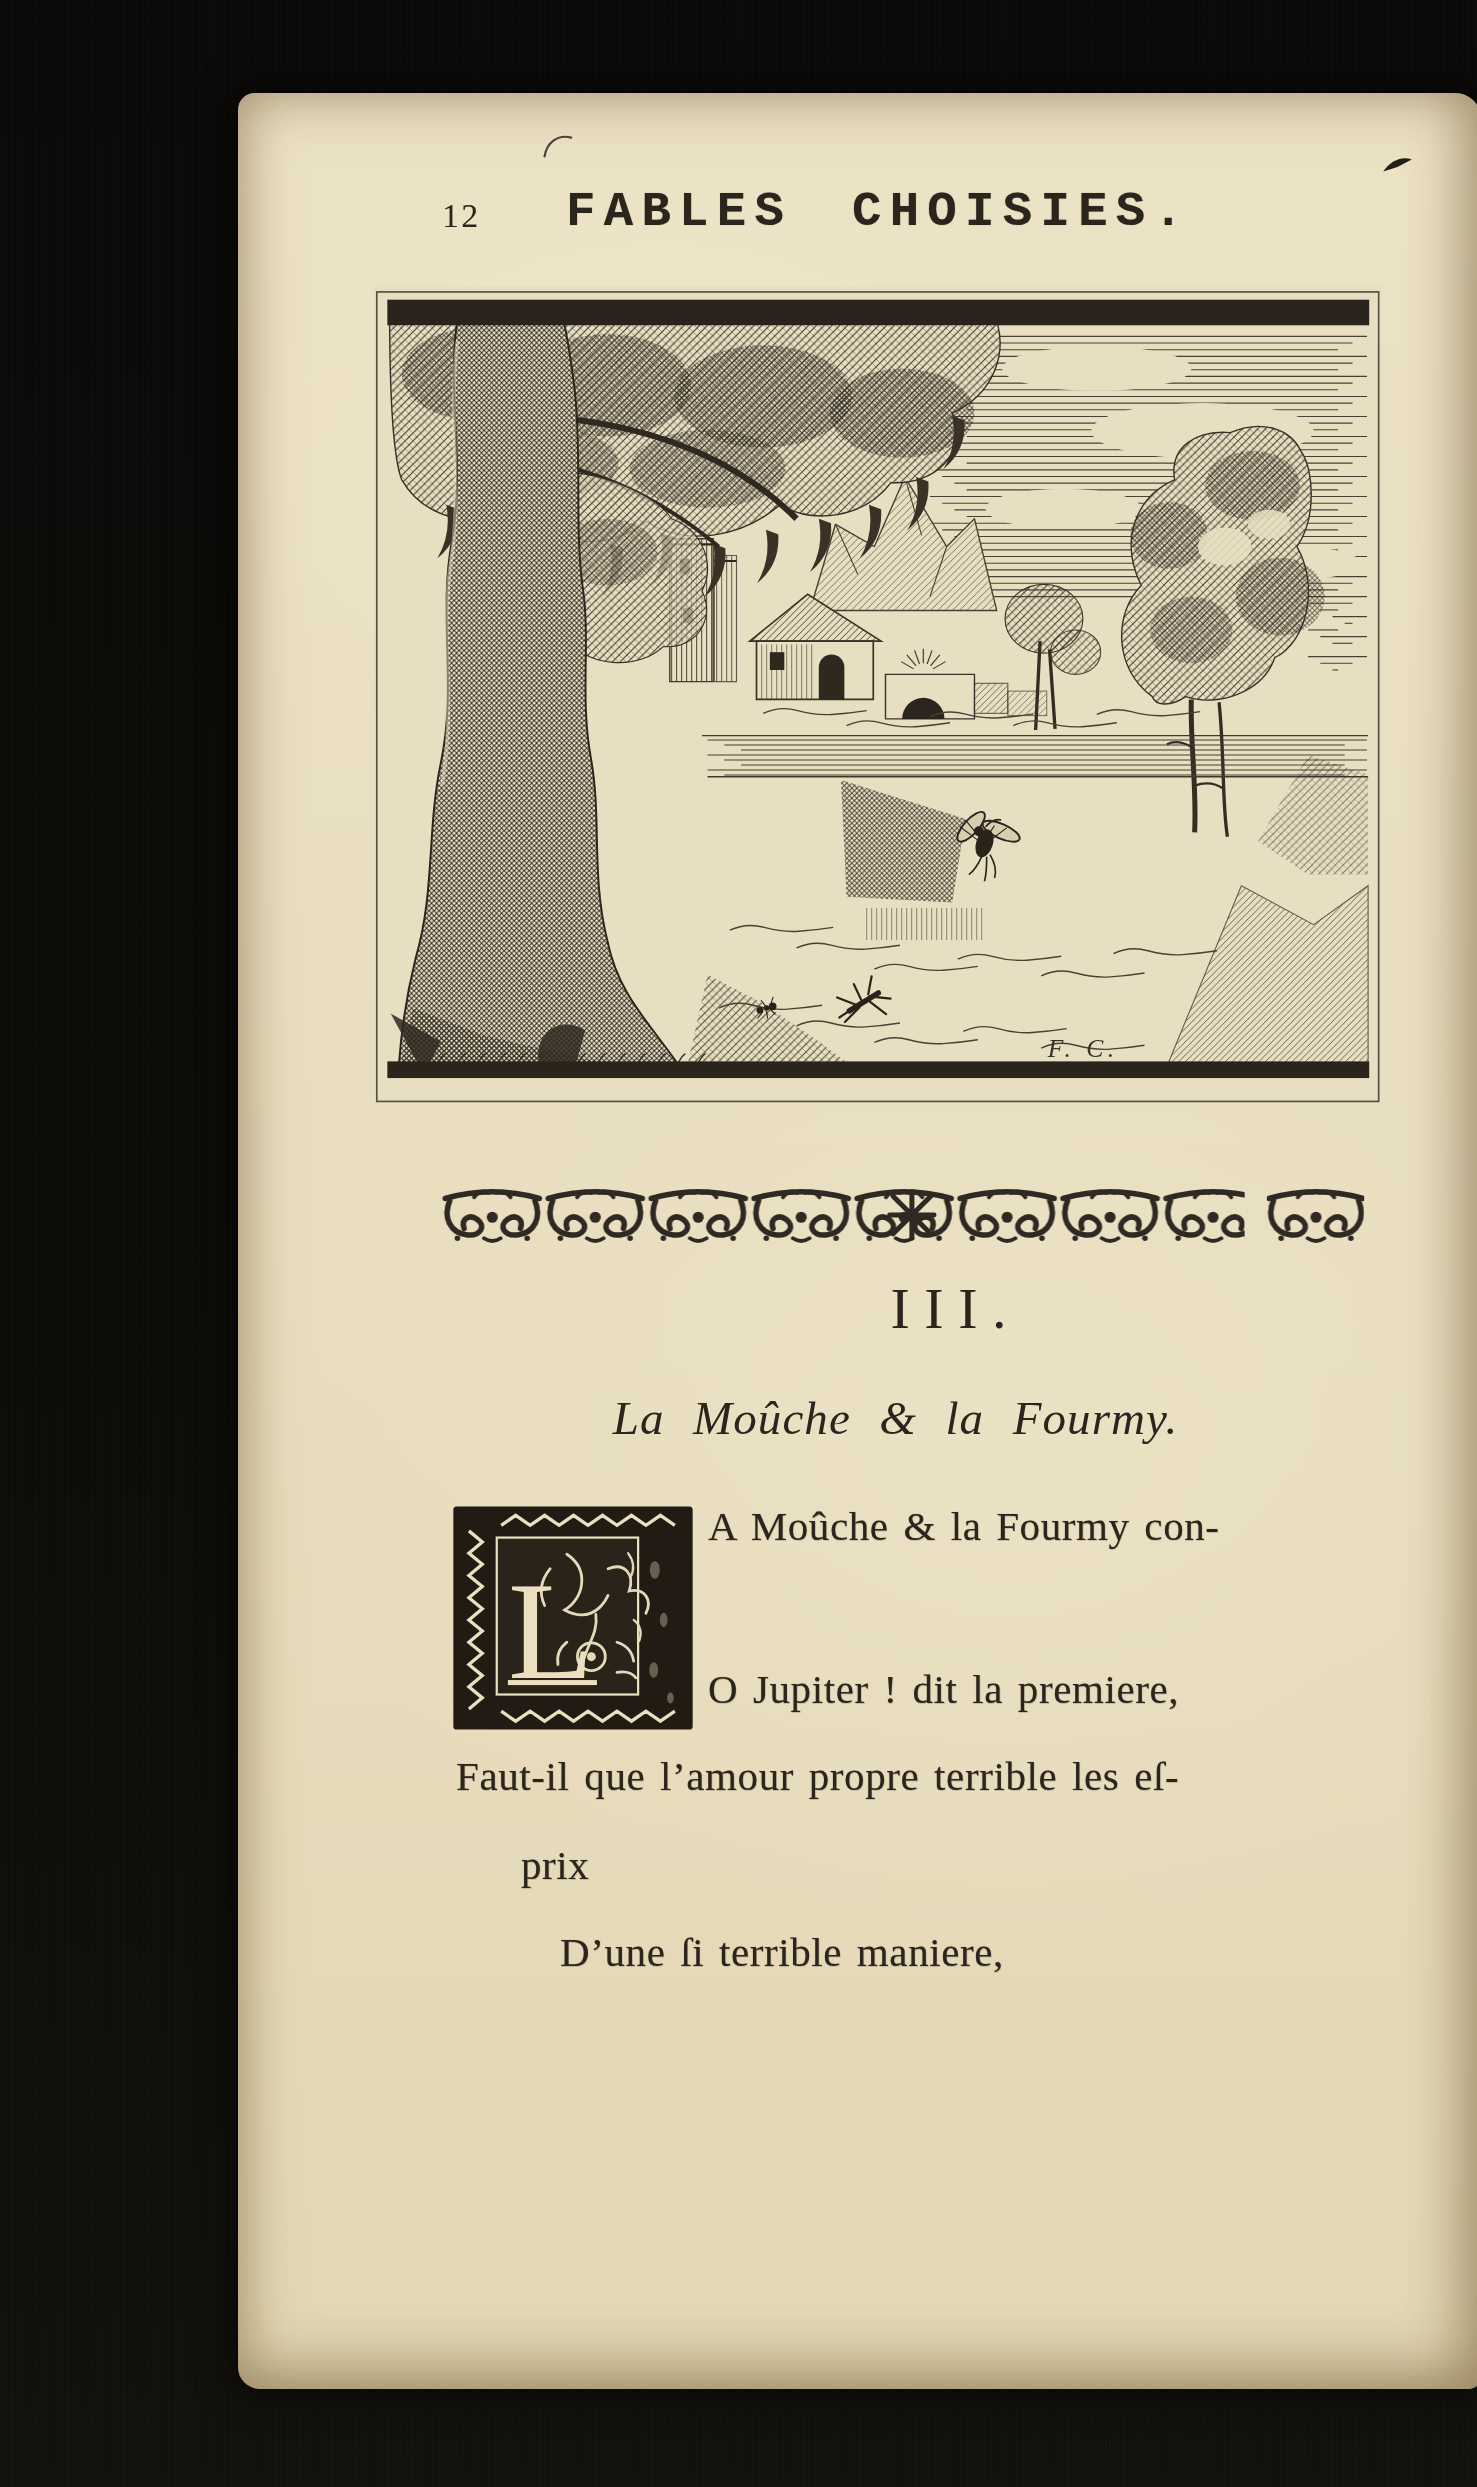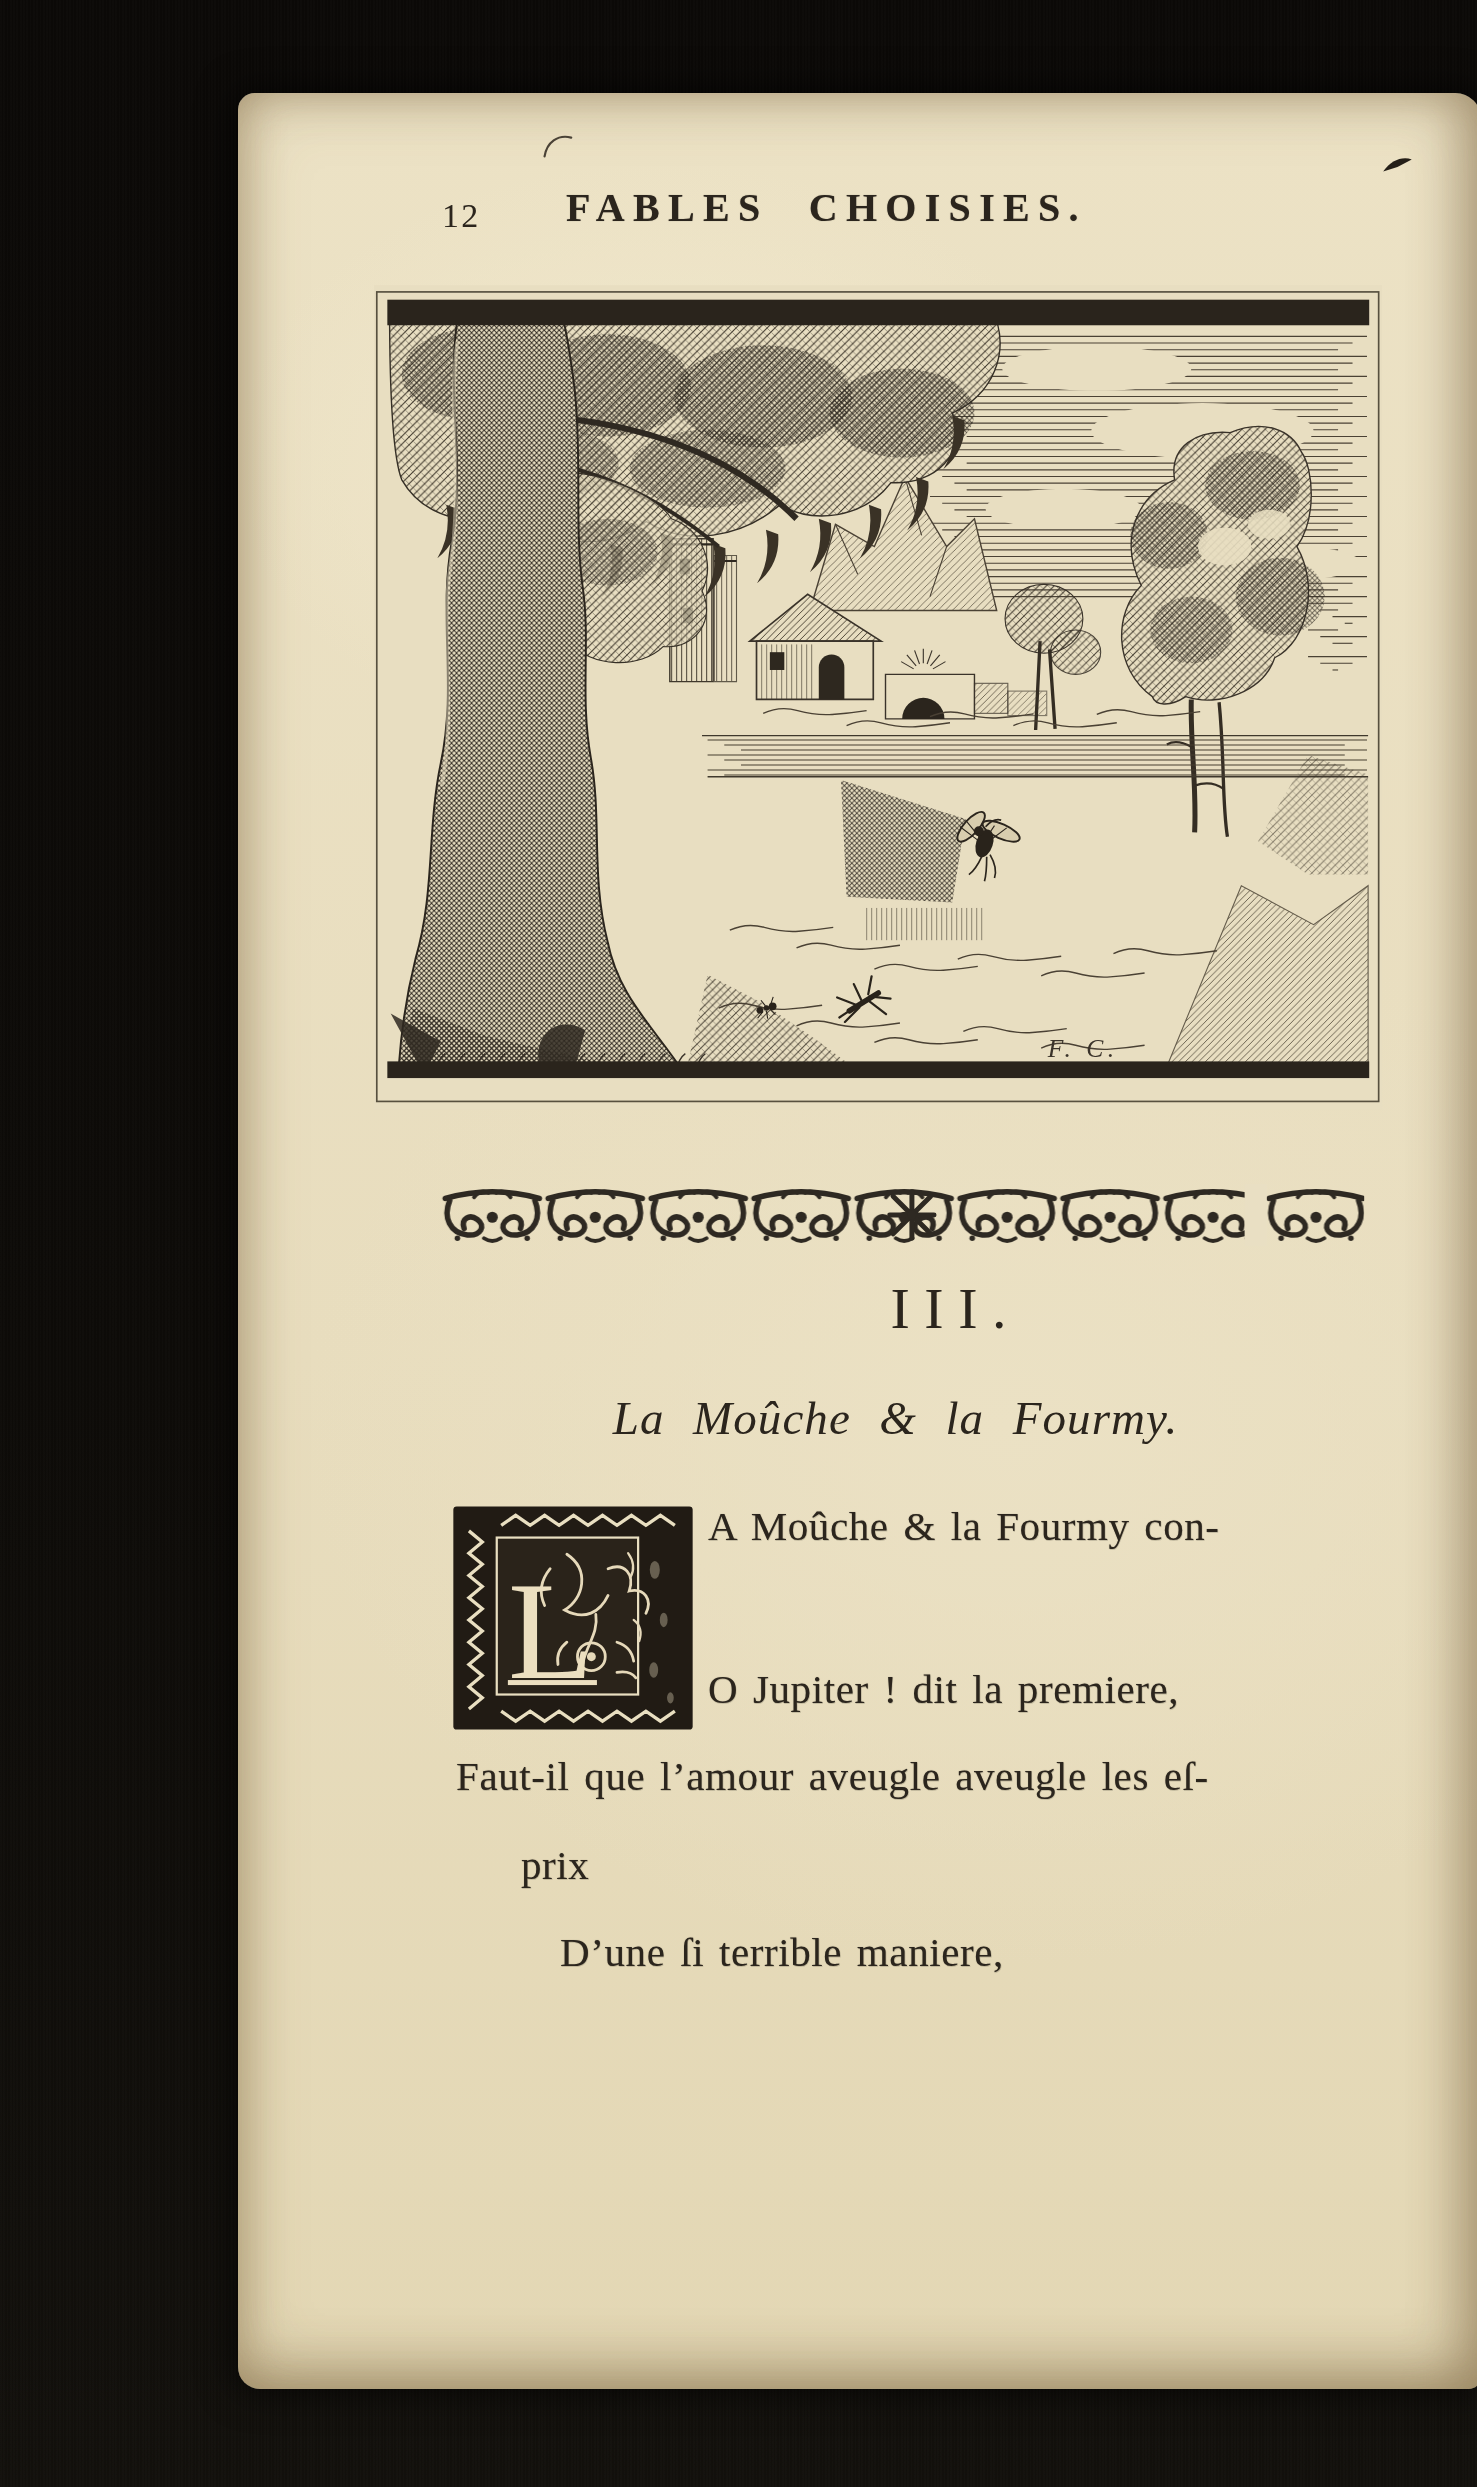--- a/index.html
+++ b/index.html
@@ -34,23 +34,24 @@
     position:absolute;left:1441px;top:189px;width:37px;height:2192px;
     border-radius:16.7px 2.2px 2.2px 14.5px;
     background:linear-gradient(90deg,#b3a075 0%,#e5d8b1 40%,#dccb9f 78%,#8a6d45 100%);
     box-shadow:inset 0 16.7px 22px rgba(60,35,15,.45), inset 0 -22px 28px rgba(60,40,18,.4);
   }
   .header-pageno{
     position:absolute;left:204px;top:106px;font-size:34px;line-height:1;
     color:var(--ink);letter-spacing:2.2px;
   }
   .header-title{
-    position:absolute;left:328px;top:95px;font-size:40px;line-height:1;
+    position:absolute;left:328px;top:95px;font-size:49px;line-height:1;
     color:var(--ink);letter-spacing:8.3px;word-spacing:22px;font-weight:bold;
     text-shadow:0 0 1.1px rgba(43,37,29,.4);
+    font-family:Liberation Mono, monospace;
   }
   .section-no{
     position:absolute;left:561px;top:1187px;width:222px;text-align:right;
     font-size:58px;line-height:1;color:var(--ink);letter-spacing:14.5px;
   }
   .fable-title{
     position:absolute;left:324px;top:1302px;width:667px;text-align:center;
     font-size:47px;line-height:1;font-style:italic;font-weight:normal;
     color:var(--ink);letter-spacing:1.1px;word-spacing:15.6px;
   }
@@ -426,19 +427,19 @@
           <ellipse cx="384" cy="210" rx="7" ry="13"></ellipse>
         <ellipse cx="366" cy="300" rx="8" ry="14"></ellipse>
           <ellipse cx="396" cy="350" rx="6" ry="10"></ellipse>
       </g>
       <text x="104" y="314" font-size="252" font-family="Liberation Serif, DejaVu Serif, serif" fill="#ecdfc0">L</text>
       <rect x="104" y="318" width="160" height="9" fill="#ecdfc0"></rect>
     </svg>
 
     <div class="line l1">A Moûche &amp; la Fourmy con-</div>
     <div class="line l3">O Jupiter ! dit la premiere,</div>
-    <div class="line l4">Faut-il que l’amour aveugle aveugle les eſ-</div>
+    <div class="line l4">Faut-il que l’amour propre terrible les eſ-</div>
     <div class="line l5">prix</div>
     <div class="line l6">D’une ſi terrible maniere,</div>
 
   </div>
 </div>
 
 
 </body></html>

